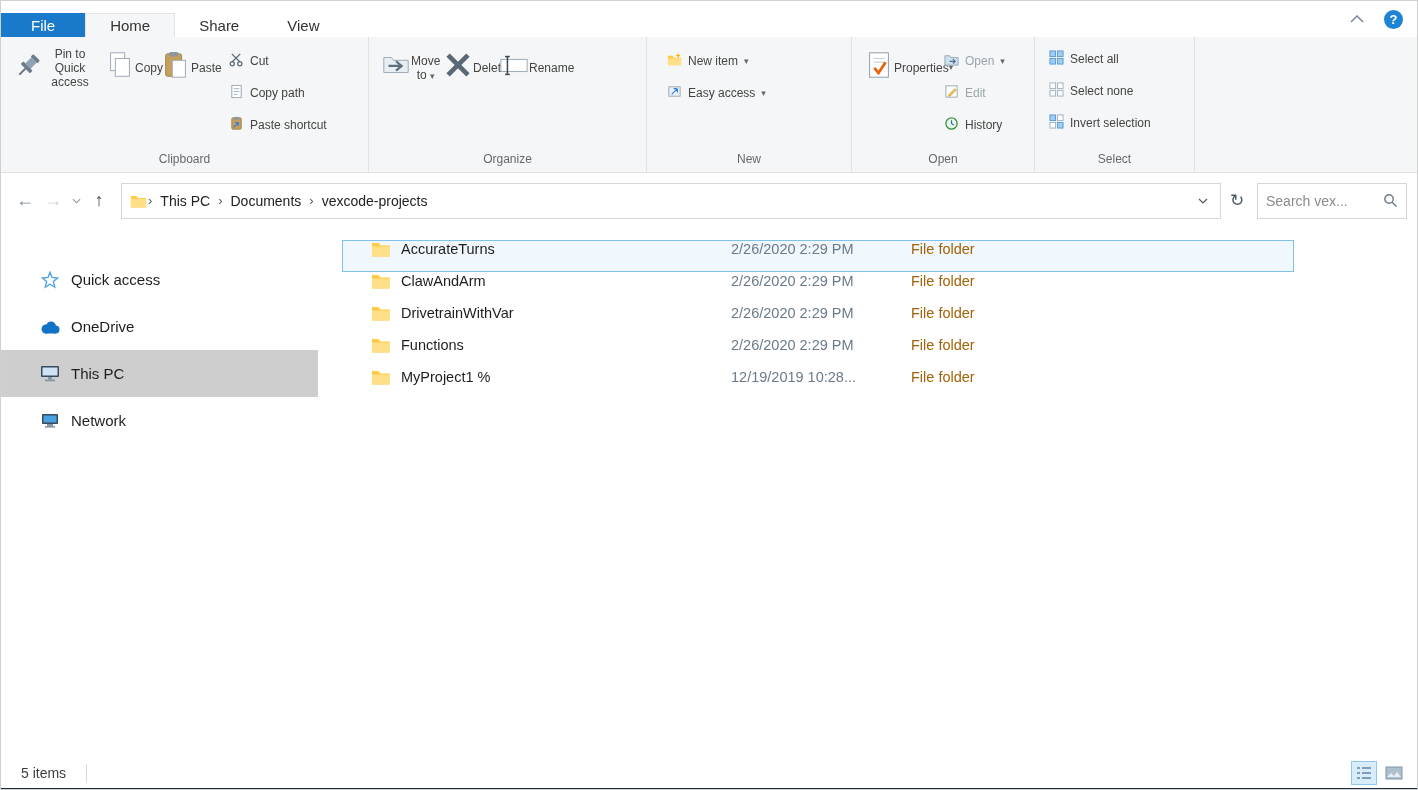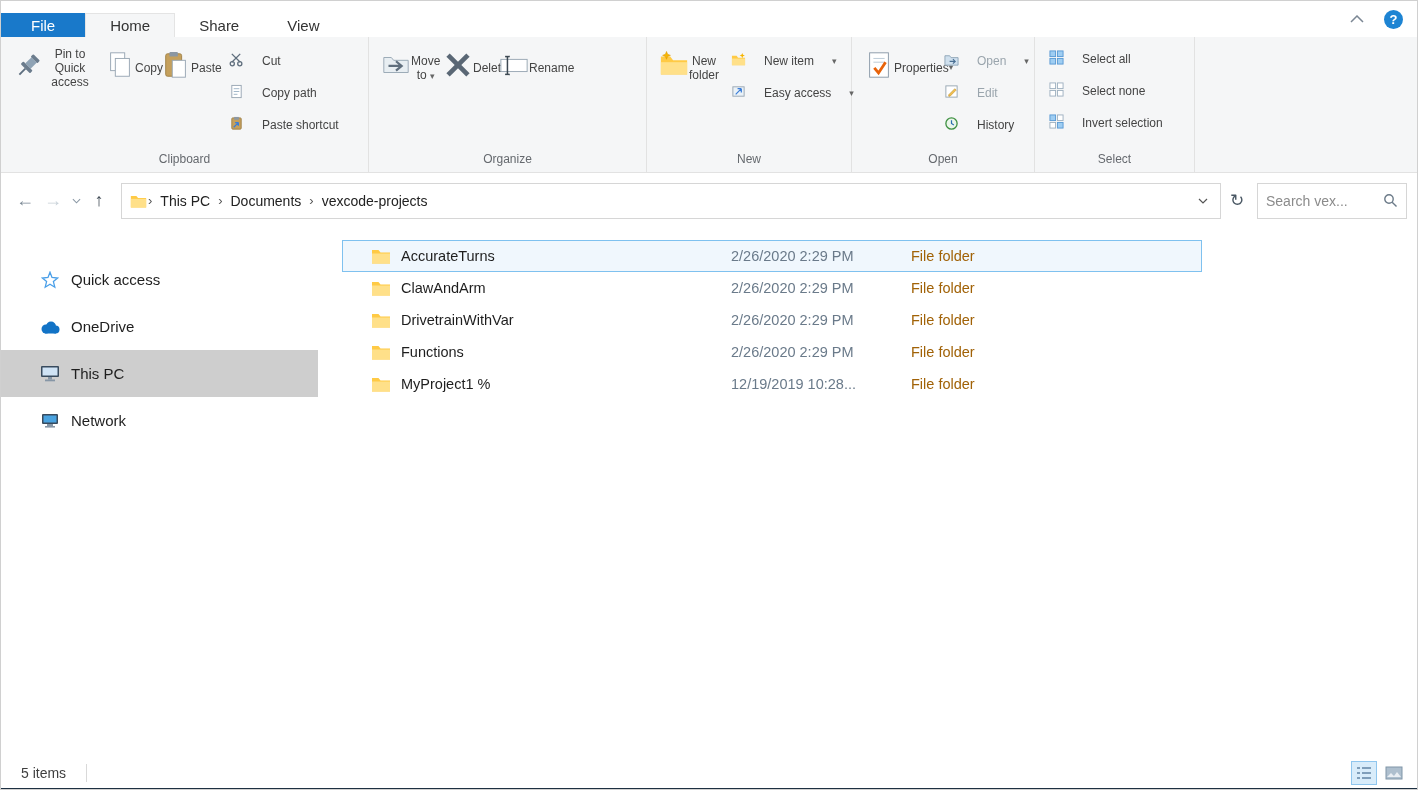--- a/index.html
+++ b/index.html
@@ -19,21 +19,21 @@
   .ribbon { height:136px; background:#f5f6f7; border-bottom:1px solid #e2e2e2; display:flex; }
   .group { display:flex; flex-direction:column; border-right:1px solid #e2e2e2; }
   .group-content { flex:1; display:flex; align-items:flex-start; padding:4px 8px 0; }
   .group-label { text-align:center; font-size:12px; color:#65696e; padding:2px 0 6px; margin-top:auto; }
   .rbtn-lg { display:flex; flex-direction:row; align-items:center; padding:6px 4px 2px; border-radius:2px; }
   .rbtn-lg .ric { height:36px; display:flex; align-items:center; justify-content:center; margin-bottom:5px; }
   .rlabel { font-size:12px; color:#444; text-align:center; line-height:14px; }
   .rlabel.dim, .rbtn-sm .rlabel-sm.dim { color:#9aa5ad; }
   .caret { font-size:9px; color:#666; line-height:9px; }
   .rcol { display:flex; flex-direction:column; gap:8px; padding-top:8px; margin-left:6px; }
-  .rbtn-sm { display:flex; align-items:center; gap:18px; height:24px; padding:0 6px; border-radius:2px; }
+  .rbtn-sm { display:flex; align-items:center; gap:6px; height:24px; padding:0 6px; border-radius:2px; }
   .rlabel-sm { font-size:12px; color:#444; white-space:nowrap; }
   .w92{width:92px}.w56{width:56px}.w60{width:60px}.w62{width:62px}.w64{width:64px}.w72{width:72px}
   .lblw46{width:46px}.lblw80{width:80px}.lblw44{width:44px}
 
   
   .toolbar { height:55px; display:flex; align-items:center; padding:0 10px; background:#fff; }
   .navbtn { width:28px; height:28px; display:flex; align-items:center; justify-content:center; font-size:18px; color:#7d8a96; }
   .navbtn.small { width:18px; }
   .navbtn.disabled { color:#c9d2d9; }
   .navbtn.up { color:#3f4a54; }
@@ -57,21 +57,21 @@
   .listheader { height:38px; display:flex; align-items:stretch; font-size:14px; color:#5a6d81; position:relative; }
   .h-check { align-self:center; margin-left:20px; width:16px; height:16px; border:1px solid #b0b0b0; background:#fff; flex-shrink:0; }
   .hcell { display:flex; align-items:center; border-right:1px solid #ececec; padding-left:10px; position:relative; }
   .h-name { width:358px; margin-left:12px; }
   .h-date { width:180px; }
   .h-type { width:170px; }
   .h-size { width:110px; }
   .sortcaret { position:absolute; top:1px; left:50%; transform:translateX(-50%); }
 
   .rows { margin-top:12px; }
-  .row { margin-left:24px; width:860px; height:32px; display:flex; align-items:center; border:1px solid transparent; font-size:14.5px; }
+  .row { margin-left:24px; width:952px; height:32px; display:flex; border:1px solid transparent; font-size:14.5px; }
   .row.selected { background:#f0f7fd; border-color:#7fc1ef; }
   .r-icon { margin-left:28px; width:20px; height:16px; flex-shrink:0; }
   .r-name { margin-left:10px; width:330px; color:#1e1e1e; white-space:nowrap; overflow:hidden; }
   .r-date { width:180px; color:#6a7a8a; }
   .r-type { width:170px; color:#a16207; }
   .r-size { flex:1; color:#6a7a8a; }
 
   
   .statusbar { height:30px; display:flex; align-items:center; padding-left:20px; font-size:14px; color:#3f3f3f; }
   .status-divider { width:1px; height:18px; background:#d9d9d9; margin-left:20px; }
@@ -209,30 +209,20 @@
               </svg>
           </span>
           <span class="rlabel">Rename</span>
         </div>
       </div>
       <div class="group-label">Organize</div>
     </div>
 
     <div class="group" style="width:205px">
       <div class="group-content">
-        <div class="rbtn-lg w64">
-          <span class="ric">
-            <svg width="30" height="30" viewBox="0 0 32 32">
-                <path d="M2 7 h10 l3 4 h15 v15 H2 z" fill="#ffca45"></path>
-                <path d="M2 13 h28 v13 H2 z" fill="#ffe089"></path>
-                <path d="M8 1.5 l1.2 3 3 1.2 -3 1.2 -1.2 3 -1.2 -3 -3 -1.2 3 -1.2 z" fill="#f7b500" stroke="#d89400" stroke-width="0.5"></path>
-              </svg>
-          </span>
-          <span class="rlabel lblw44">New folder</span>
-        </div>
         <div class="rcol">
           <div class="rbtn-sm">
             <span>
               <svg width="15" height="15" viewBox="0 0 16 16">
                   <path d="M1 4 h5 l1.5 2 H15 v8 H1 z" fill="#ffca45"></path>
                   <path d="M1 7 h14 v7 H1 z" fill="#ffe089"></path>
                   <path d="M12 1 l.8 2 2 .8 -2 .8 -.8 2 -.8 -2 -2 -.8 2 -.8 z" fill="#f7b500"></path>
                 </svg>
             </span>
             <span class="rlabel-sm">New item</span>

